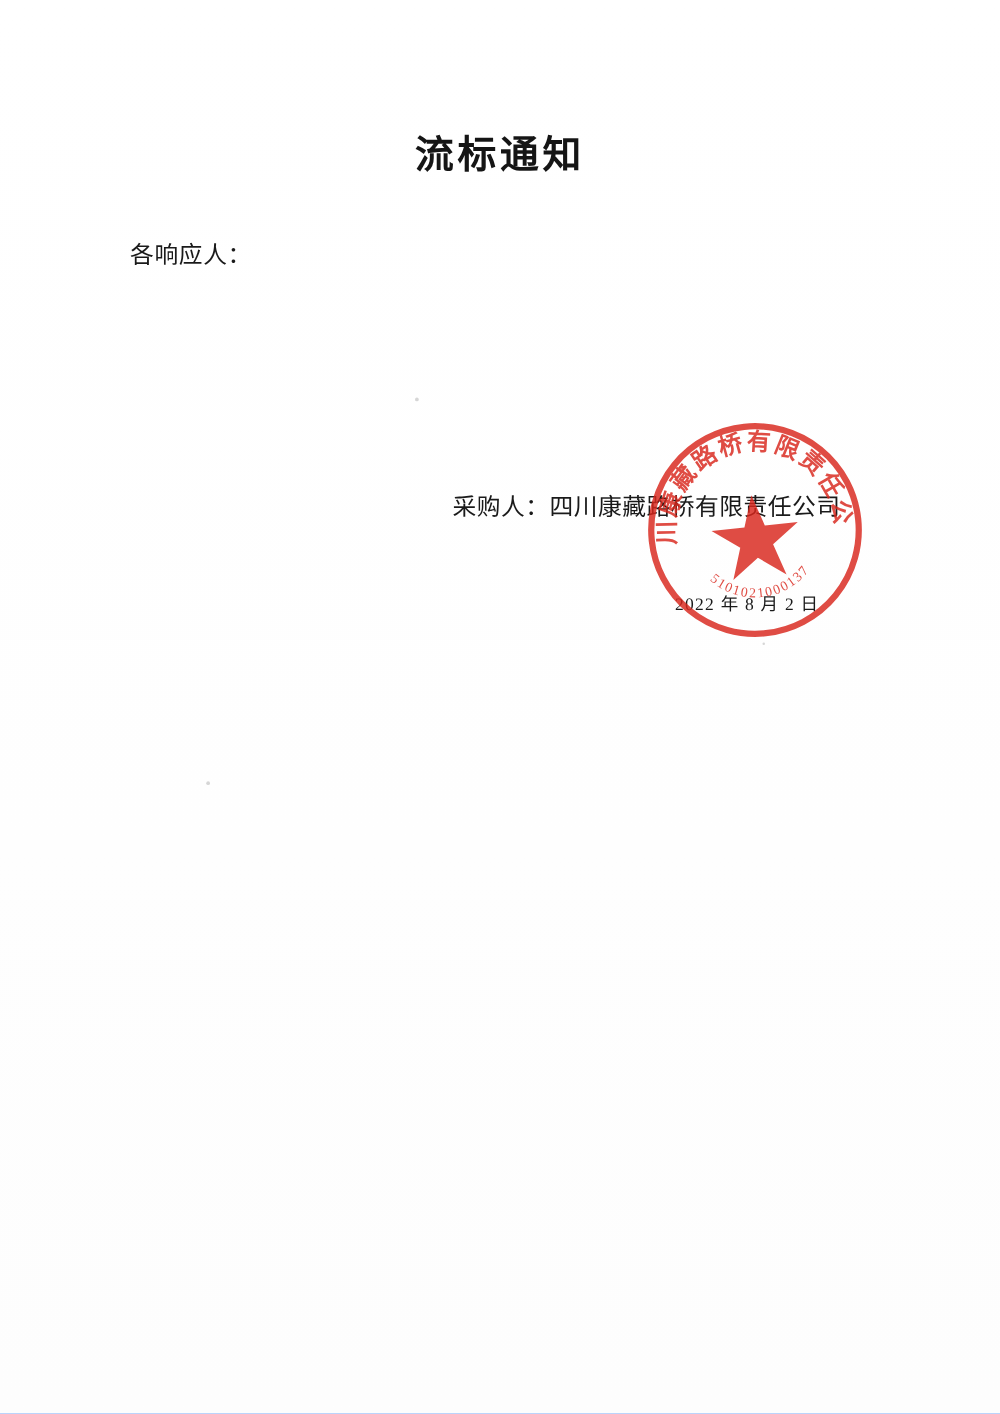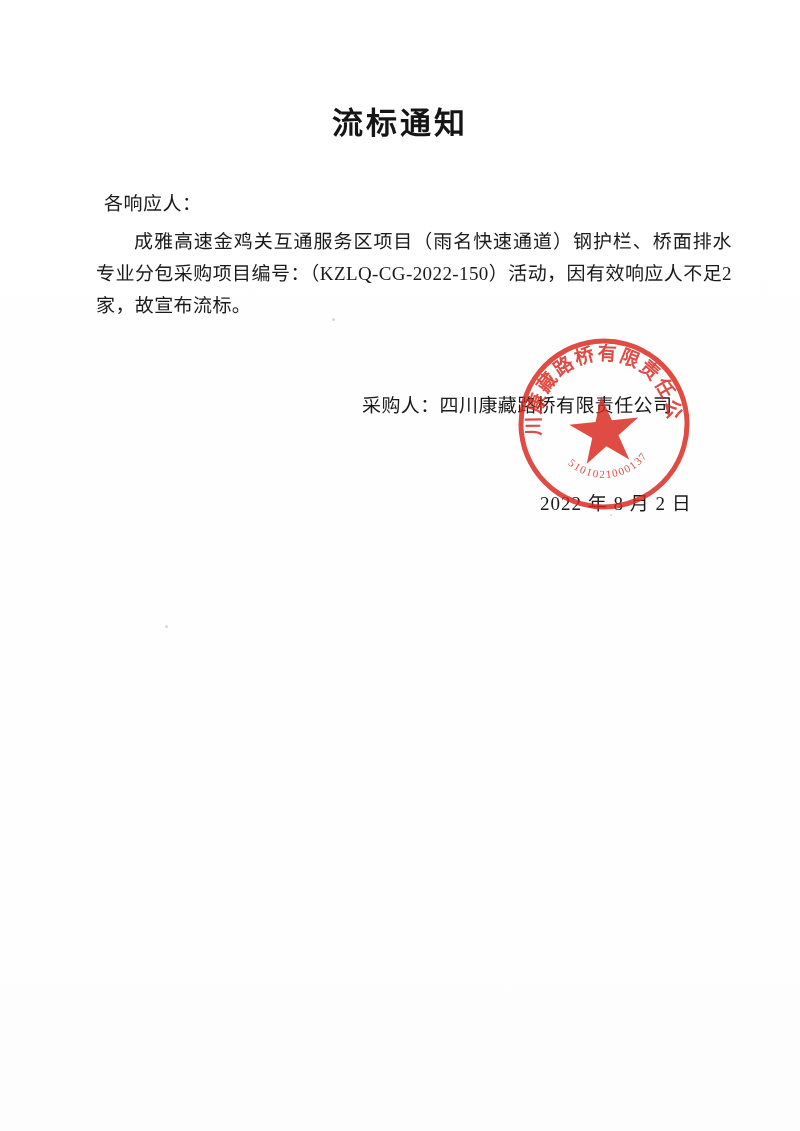--- a/index.html
+++ b/index.html
@@ -67,23 +67,23 @@
     position: absolute;
     top: 0;
     left: 362px;
     font-size: 19px;
     color: #1a1a1a;
     letter-spacing: 0.4px;
     white-space: nowrap;
   }
   .sign-date {
     position: absolute;
-    top: 98px;
+    top: 82px;
     left: 540px;
-    font-size: 19px;
+    font-size: 14px;
     color: #1a1a1a;
     letter-spacing: 1px;
     white-space: nowrap;
   }
   
   .seal {
     position: absolute;
     top: 336px;
     left: 516px;
     width: 176px;
@@ -123,21 +123,20 @@
 </head>
 <body>
 
 <div class="page">
   <div class="paper-tint"></div>
 
   <div class="doc-title">流标通知</div>
 
   <div class="salutation">各响应人：</div>
 
-  <div class="body-text">成雅高速金鸡关互通服务区项目（雨名快速通道）钢护栏、桥面排水专业分包采购项目编号：（KZLQ-CG-2022-150）活动，因有效响应人不足2家，故宣布流标。</div>
 
   <div class="signature-block">
     <div class="signer">采购人：四川康藏路桥有限责任公司</div>
     <div class="sign-date">2022 年 8 月 2 日</div>
   </div>
 
   <div class="seal">
     <svg width="176" height="176" viewBox="0 0 176 176" xmlns="http://www.w3.org/2000/svg" aria-hidden="true">
       <defs>
         <path id="sealTopArc" d="M 24,88 A 64,64 0 0 1 152,88"></path>

